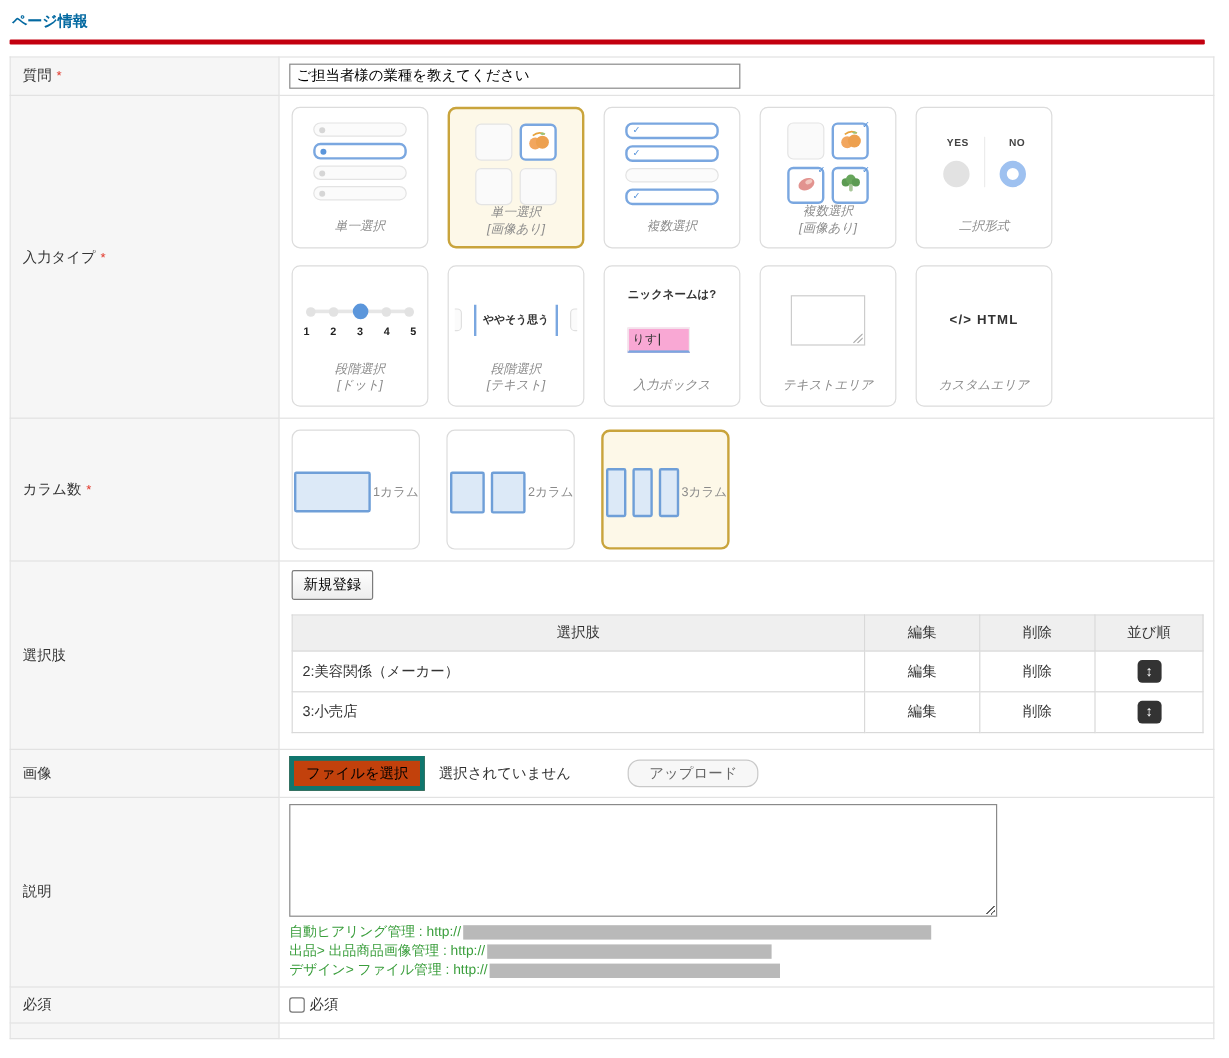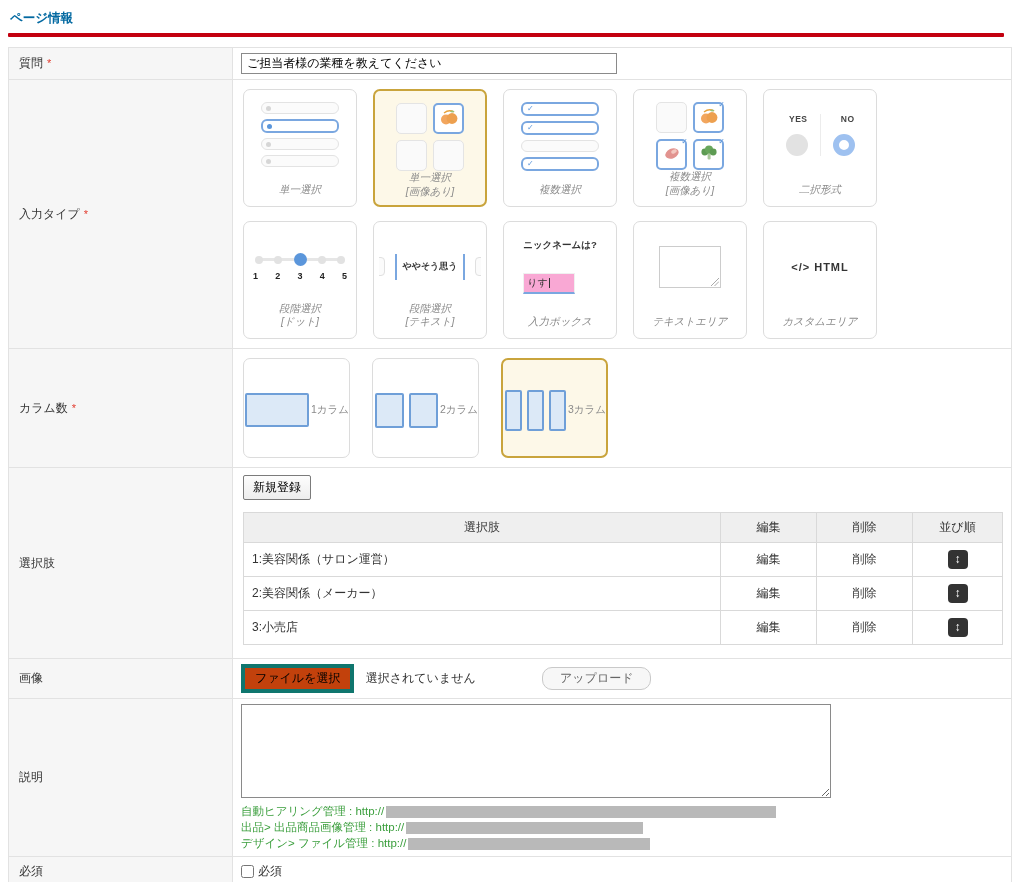--- a/index.html
+++ b/index.html
@@ -119,21 +119,21 @@
   table.choices-table td.center { text-align:center; }
   table.choices-table .col-edit, table.choices-table .col-del { width:96px; }
   table.choices-table .col-sort { width:90px; }
   .sort-btn { display:inline-block; width:20px; height:19px; background:#333; color:#fff;
     border:none; border-radius:4px; font-size:12px; line-height:19px; text-align:center; cursor:pointer; font-family:inherit; }
 
   
   .file-btn { font-family:inherit; font-size:12px; border:4px solid #0f766e; background:#c2410c;
     padding:2px 10px; cursor:pointer; }
   .file-status { margin-left:8px; font-size:12px; color:#333; }
-  .upload-btn { font-family:inherit; font-size:12px; margin-left:63px; border:1px solid #c9c9c9;
+  .upload-btn { font-family:inherit; font-size:12px; margin-left:44px; border:1px solid #c9c9c9;
     background:#f7f7f7; color:#666; border-radius:10px; padding:2px 17px; cursor:pointer; }
 
   
   .desc-textarea { width:590px; height:94px; border:1px solid #8a8a8a; resize:both; font-family:inherit; font-size:12px; padding:3px; display:block; }
   .hints { margin-top:5px; color:#3a9e3c; font-size:11.5px; line-height:1.4; }
   .hint-line { white-space:nowrap; }
   .redact { display:inline-block; height:12px; background:#b9b9b9; vertical-align:middle; margin-left:2px; }
   .redact.w1 { width:390px; } .redact.w2 { width:237px; } .redact.w3 { width:242px; }
 
   
@@ -409,26 +409,20 @@
         <table class="choices-table">
           <thead>
             <tr>
               <th>選択肢</th>
               <th class="col-edit">編集</th>
               <th class="col-del">削除</th>
               <th class="col-sort">並び順</th>
             </tr>
           </thead>
           <tbody>
-            <tr>
-              <td>1:美容関係（サロン運営）</td>
-              <td class="center">編集</td>
-              <td class="center">削除</td>
-              <td class="center"><button class="sort-btn">↕</button></td>
-            </tr>
             <tr>
               <td>2:美容関係（メーカー）</td>
               <td class="center">編集</td>
               <td class="center">削除</td>
               <td class="center"><button class="sort-btn">↕</button></td>
             </tr>
             <tr>
               <td>3:小売店</td>
               <td class="center">編集</td>
               <td class="center">削除</td>

